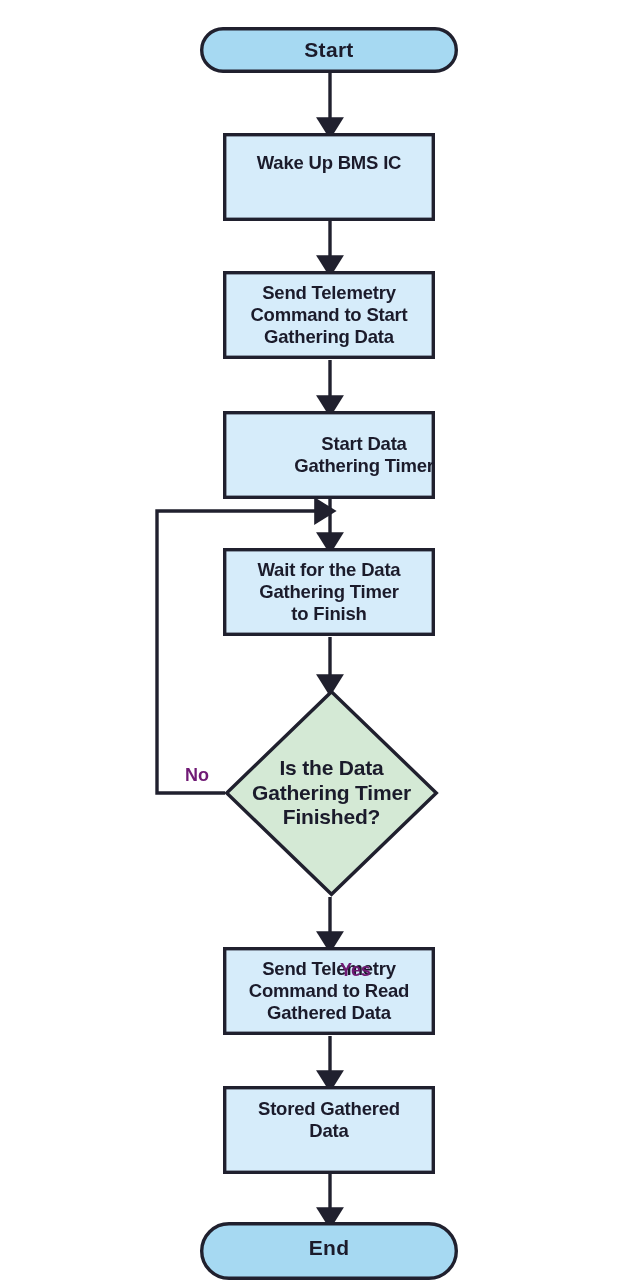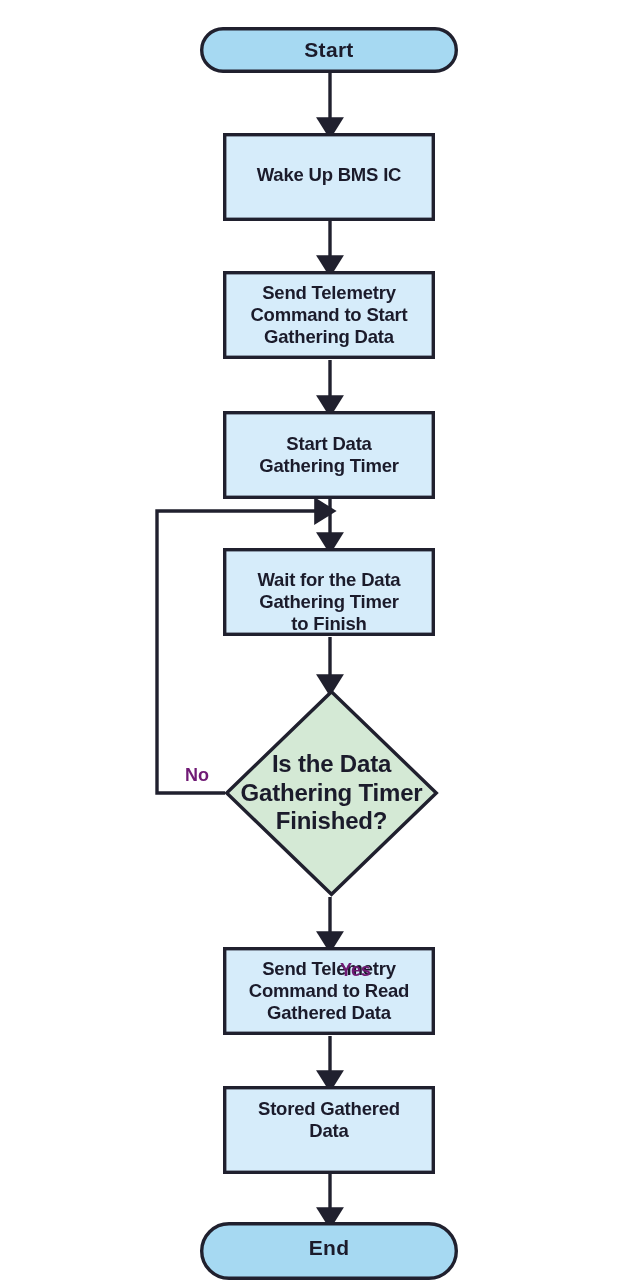--- a/index.html
+++ b/index.html
@@ -40,21 +40,21 @@
     pointer-events: none;
   }
   .terminator-label {
     font-size: 21px;
     letter-spacing: 0.3px;
   }
   .process-label {
     font-size: 18.5px;
   }
   .decision-label {
-    font-size: 24px;
+    font-size: 21px;
   }
   .edge-label {
     position: absolute;
     font-family: "Liberation Sans", sans-serif;
     font-weight: bold;
     font-size: 18px;
     color: #701a75;
     letter-spacing: -0.1px;
     white-space: nowrap;
   }
@@ -97,30 +97,30 @@
 
     <rect x="224.7" y="948.7" width="208.6" height="84.6" fill="#d6ecfa" stroke="#20202e" stroke-width="3.4"></rect>
 
     <rect x="224.7" y="1087.7" width="208.6" height="84.6" fill="#d6ecfa" stroke="#20202e" stroke-width="3.4"></rect>
 
     <rect x="201.7" y="1223.7" width="254.6" height="54.6" rx="27.3" ry="27.3" fill="#a6d9f2" stroke="#20202e" stroke-width="3.4"></rect>
   </svg>
 
   <div class="node-label terminator-label" style="left:200px; top:27px; width:258px; height:46px;">Start</div>
 
-  <div class="node-label process-label" style="left:223px; top:131px; width:212px; height:88px;">Wake Up BMS IC</div>
+  <div class="node-label process-label" style="left:223px; top:119px; width:212px; height:88px;">Wake Up BMS IC</div>
 
   <div class="node-label process-label" style="left:223px; top:271px; width:212px; height:88px;">Send Telemetry
 Command to Start
 Gathering Data</div>
 
-  <div class="node-label process-label" style="left:223px; top:411px; width:212px; height:88px;">Start Data
+  <div class="node-label process-label" style="left:223px; top:411px; width:212px; height:88px;padding-left:35px;">Start Data
 Gathering Timer</div>
 
-  <div class="node-label process-label" style="left:223px; top:548px; width:212px; height:88px;margin-top:10px;">Wait for the Data
+  <div class="node-label process-label" style="left:223px; top:548px; width:212px; height:88px;">Wait for the Data
 Gathering Timer
 to Finish</div>
 
   <div class="node-label decision-label" style="left:225px; top:690px; width:213px; height:206px;">Is the Data
 Gathering Timer
 Finished?</div>
 
   <div class="node-label process-label" style="left:223px; top:947px; width:212px; height:88px;">Send Telemetry
 Command to Read
 Gathered Data</div>

